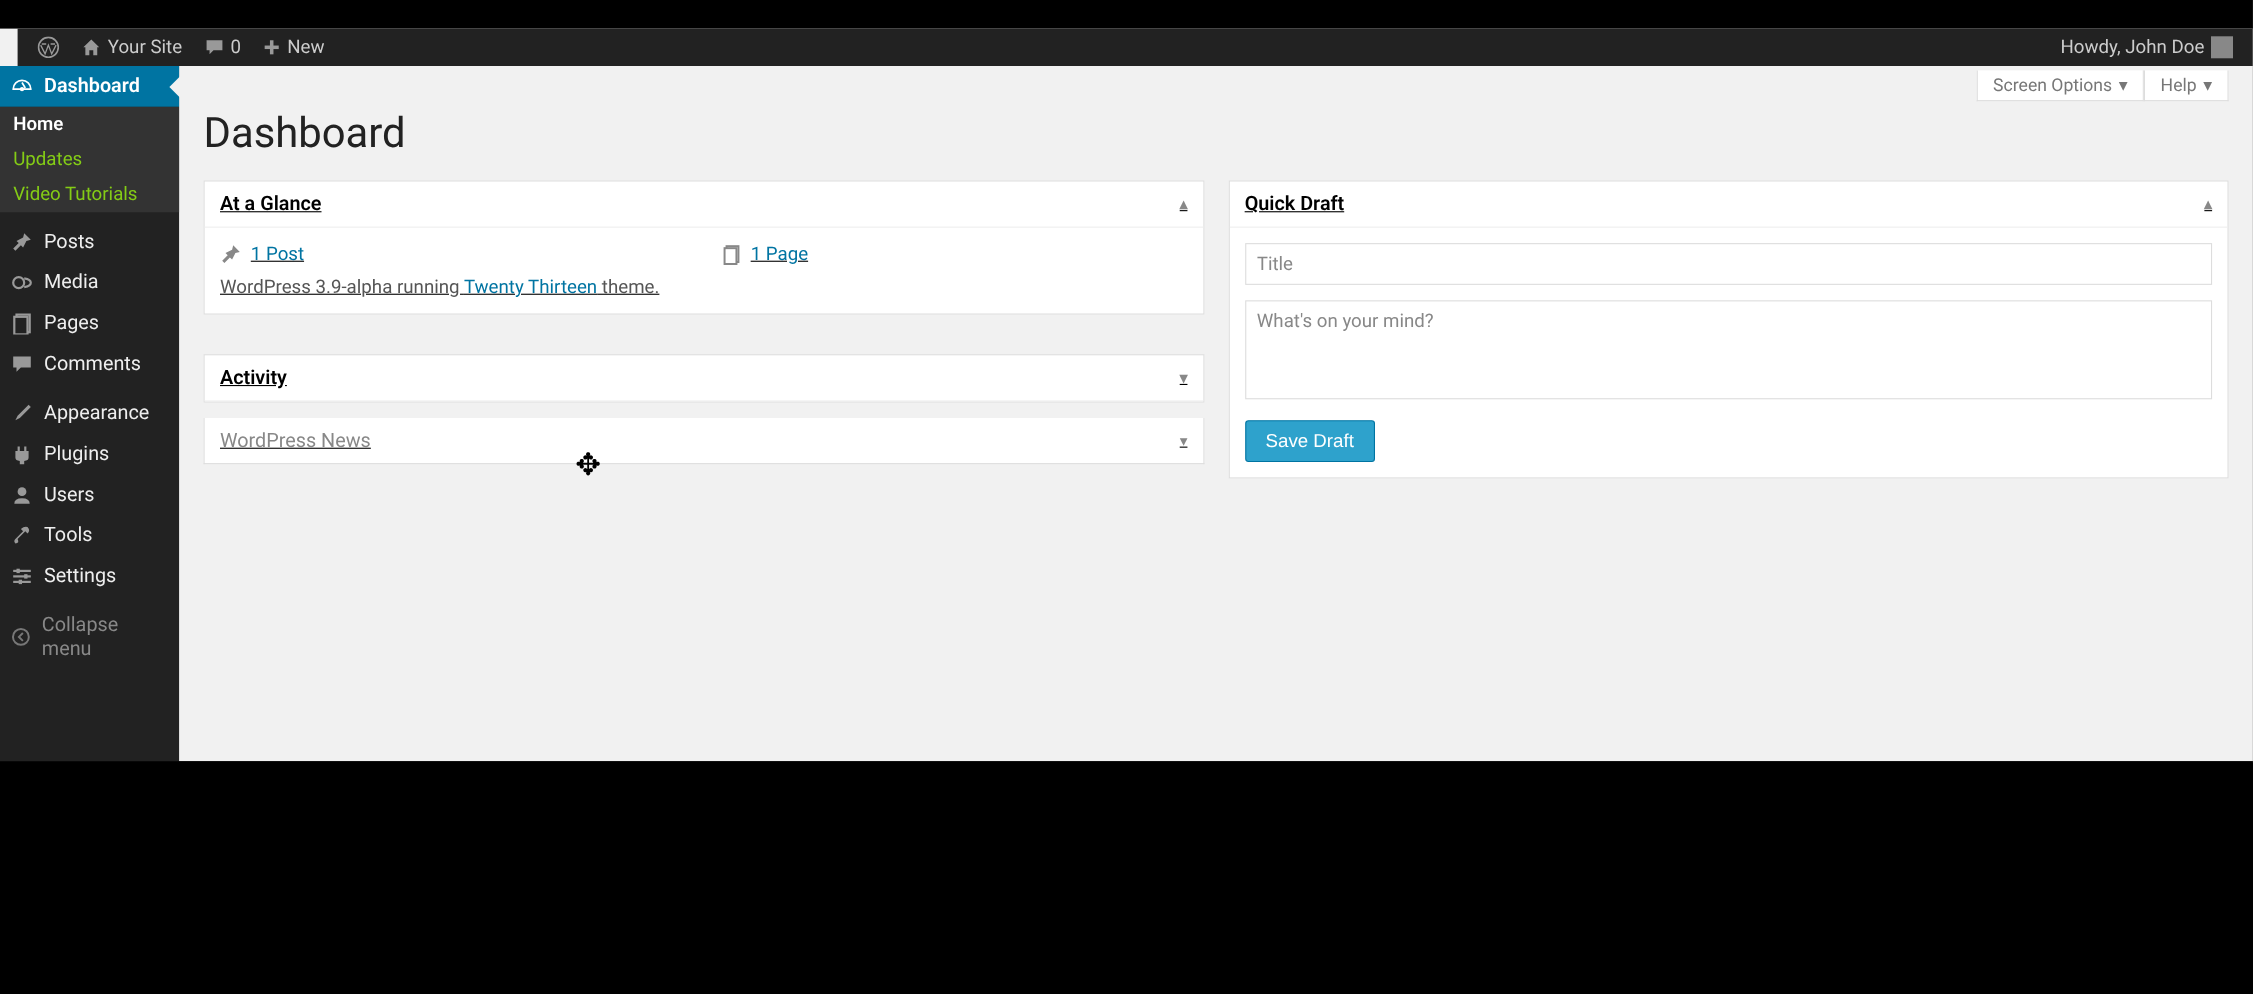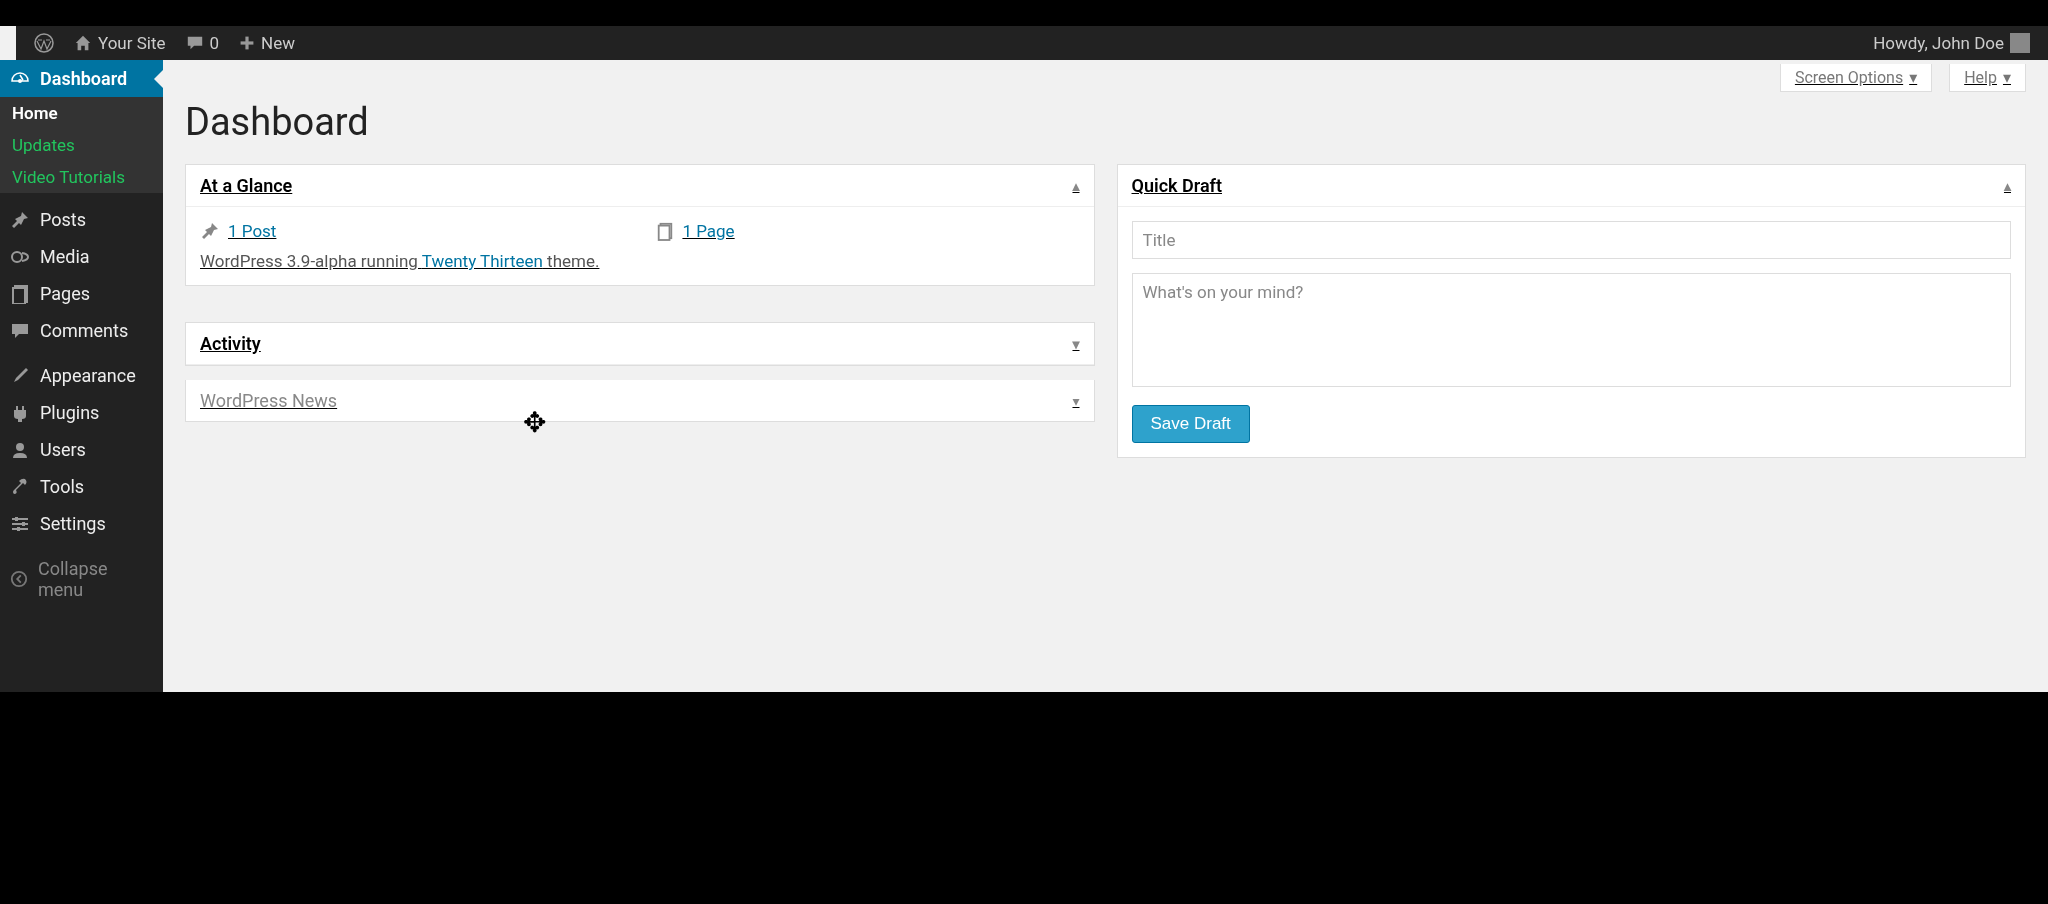--- a/index.html
+++ b/index.html
@@ -74,44 +74,43 @@
       border: 10px solid transparent;
       border-right-color: #f1f1f1;
     }
     .submenu {
       background: #333;
       padding: 0 0;
     }
     .submenu-item {
       padding: 6px 12px;
       font-size: 17px;
-      color: #22c55e;
+      color: #84cc16;
       cursor: pointer;
     }
     .submenu-item.active { color: #fff; font-weight: 600; }
     .menu-separator { height: 8px; }
     .collapse { color: #888; }
     
     
     .content {
       position: absolute;
       top: 34px;
       left: 163px;
       right: 0;
       bottom: 0;
       background: #f1f1f1;
       padding: 0 22px 22px 22px;
     }
     .content-header {
       display: flex;
       justify-content: flex-end;
-      gap: 17px;
+      gap: 0;
       margin-top: 4px;
       height: 28px;
-      text-decoration: underline;
     }
     .screen-meta-toggle {
       background: #fff;
       border: 1px solid #ddd;
       border-top: none;
       padding: 4px 14px;
       font-size: 16px;
       color: #777;
       cursor: pointer;
       display: flex;
@@ -167,21 +166,21 @@
     
     .qd-title, .qd-content {
       width: 100%;
       border: 1px solid #ddd;
       padding: 8px 10px;
       font-size: 17px;
       font-family: inherit;
       margin-bottom: 14px;
       color: #333;
     }
-    .qd-content { height: 114px; resize: none; }
+    .qd-content { height: 90px; resize: none; }
     .qd-title::placeholder, .qd-content::placeholder { color: #888; }
     .btn-primary {
       background: #2ea2cc;
       border: 1px solid #0074a2;
       color: #fff;
       padding: 8px 18px;
       font-size: 17px;
       cursor: pointer;
       border-radius: 3px;
     }

